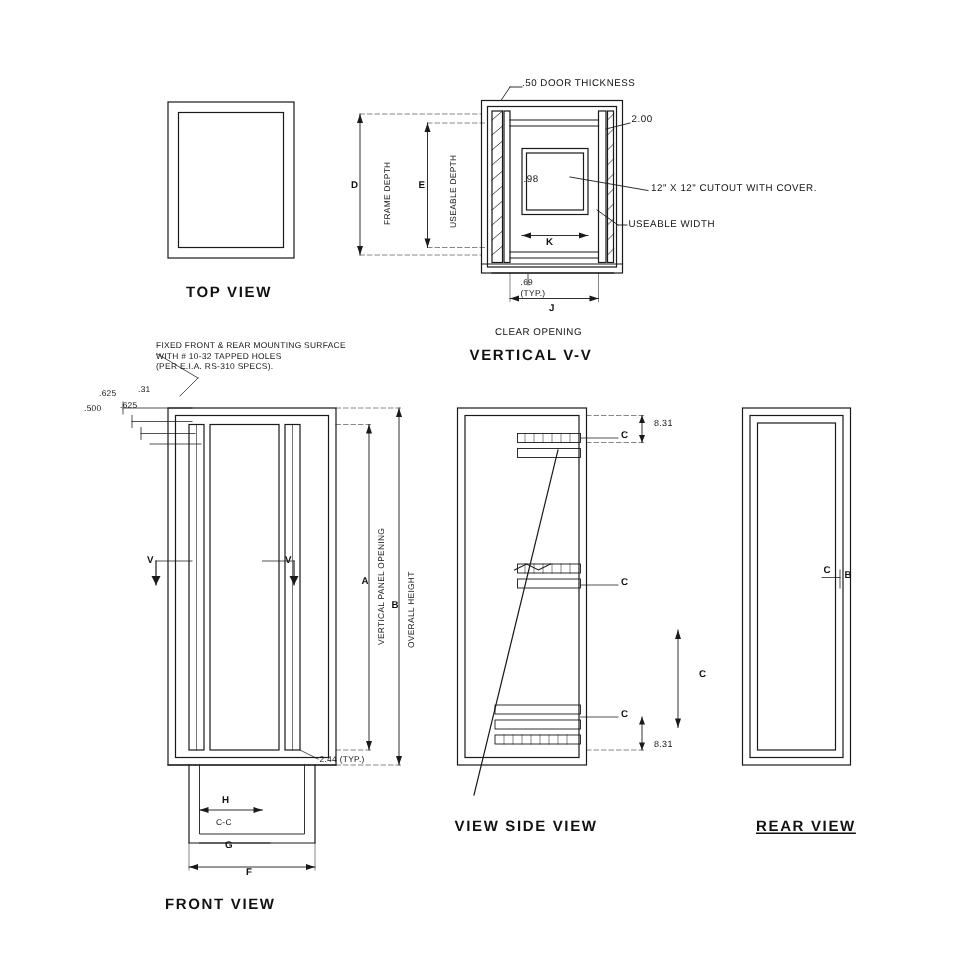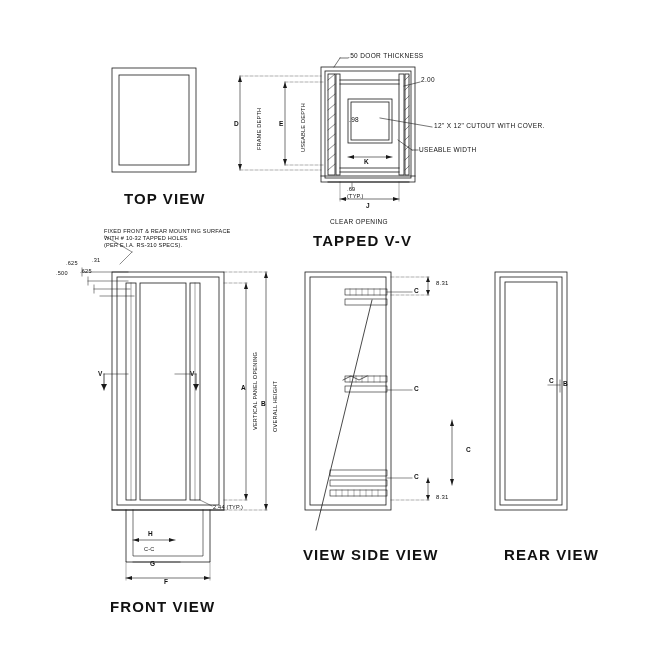--- a/index.html
+++ b/index.html
@@ -26,21 +26,21 @@
     font-family: "Liberation Sans", sans-serif;
     font-size: 6.5px;
     letter-spacing: 0.35px;
     color: #111;
     white-space: pre;
     line-height: 1.25;
   }
   .lbl.tiny { font-size: 5.6px; letter-spacing: 0.2px; }
   .lbl.dim  { font-size: 6px; letter-spacing: 0.2px; }
   .lbl.view {
-    font-size: 15px;
+    font-size: 10px;
     font-weight: bold;
     letter-spacing: 1.1px;
   }
   .lbl.bold { font-weight: bold; }
   .rot90 {
     transform-origin: 0 0;
     transform: rotate(-90deg);
   }
 </style>
 </head>
@@ -274,21 +274,21 @@
 
       <line x1="548" y1="385" x2="560" y2="385" stroke-width="0.5"></line>
       <line x1="560" y1="380" x2="560" y2="392" stroke-width="0.5"></line>
     </g>
 
   </g>
 </svg>
 
 <div class="lbl view" style="left:124px; top:190px;">TOP VIEW</div>
 
-<div class="lbl view" style="left:313px; top:232px;">TAPPED V-V</div>
+<div class="lbl view" style="left:313px; top:232px;">VERTICAL V-V</div>
 <div class="lbl" style="left:348px; top:52px;">.50 DOOR THICKNESS</div>
 <div class="lbl" style="left:421px; top:76px;">2.00</div>
 <div class="lbl" style="left:434px; top:122px;">12" X 12" CUTOUT WITH COVER.</div>
 <div class="lbl" style="left:419px; top:146px;">USEABLE WIDTH</div>
 <div class="lbl" style="left:349px; top:116px;">.98</div>
 <div class="lbl bold" style="left:364px; top:158px;">K</div>
 <div class="lbl bold" style="left:366px; top:202px;">J</div>
 <div class="lbl tiny" style="left:347px; top:186px;">.69
 (TYP.)</div>
 <div class="lbl" style="left:330px; top:218px;">CLEAR OPENING</div>
@@ -318,15 +318,15 @@
 <div class="lbl bold" style="left:164px; top:578px;">F</div>
 
 <div class="lbl view" style="left:303px; top:546px;">VIEW SIDE VIEW</div>
 <div class="lbl dim" style="left:436px; top:280px;">8.31</div>
 <div class="lbl dim" style="left:436px; top:494px;">8.31</div>
 <div class="lbl bold" style="left:414px; top:287px;">C</div>
 <div class="lbl bold" style="left:414px; top:385px;">C</div>
 <div class="lbl bold" style="left:414px; top:473px;">C</div>
 <div class="lbl bold" style="left:466px; top:446px;">C</div>
 
-<div class="lbl view" style="left:504px; top:546px;">REAR VIEW</div>
+<div class="lbl view" style="left:504px; top:546px;text-decoration:underline;">REAR VIEW</div>
 <div class="lbl bold" style="left:549px; top:377px;">C</div>
 <div class="lbl bold" style="left:563px; top:380px;">B</div>
 
 </body></html>

